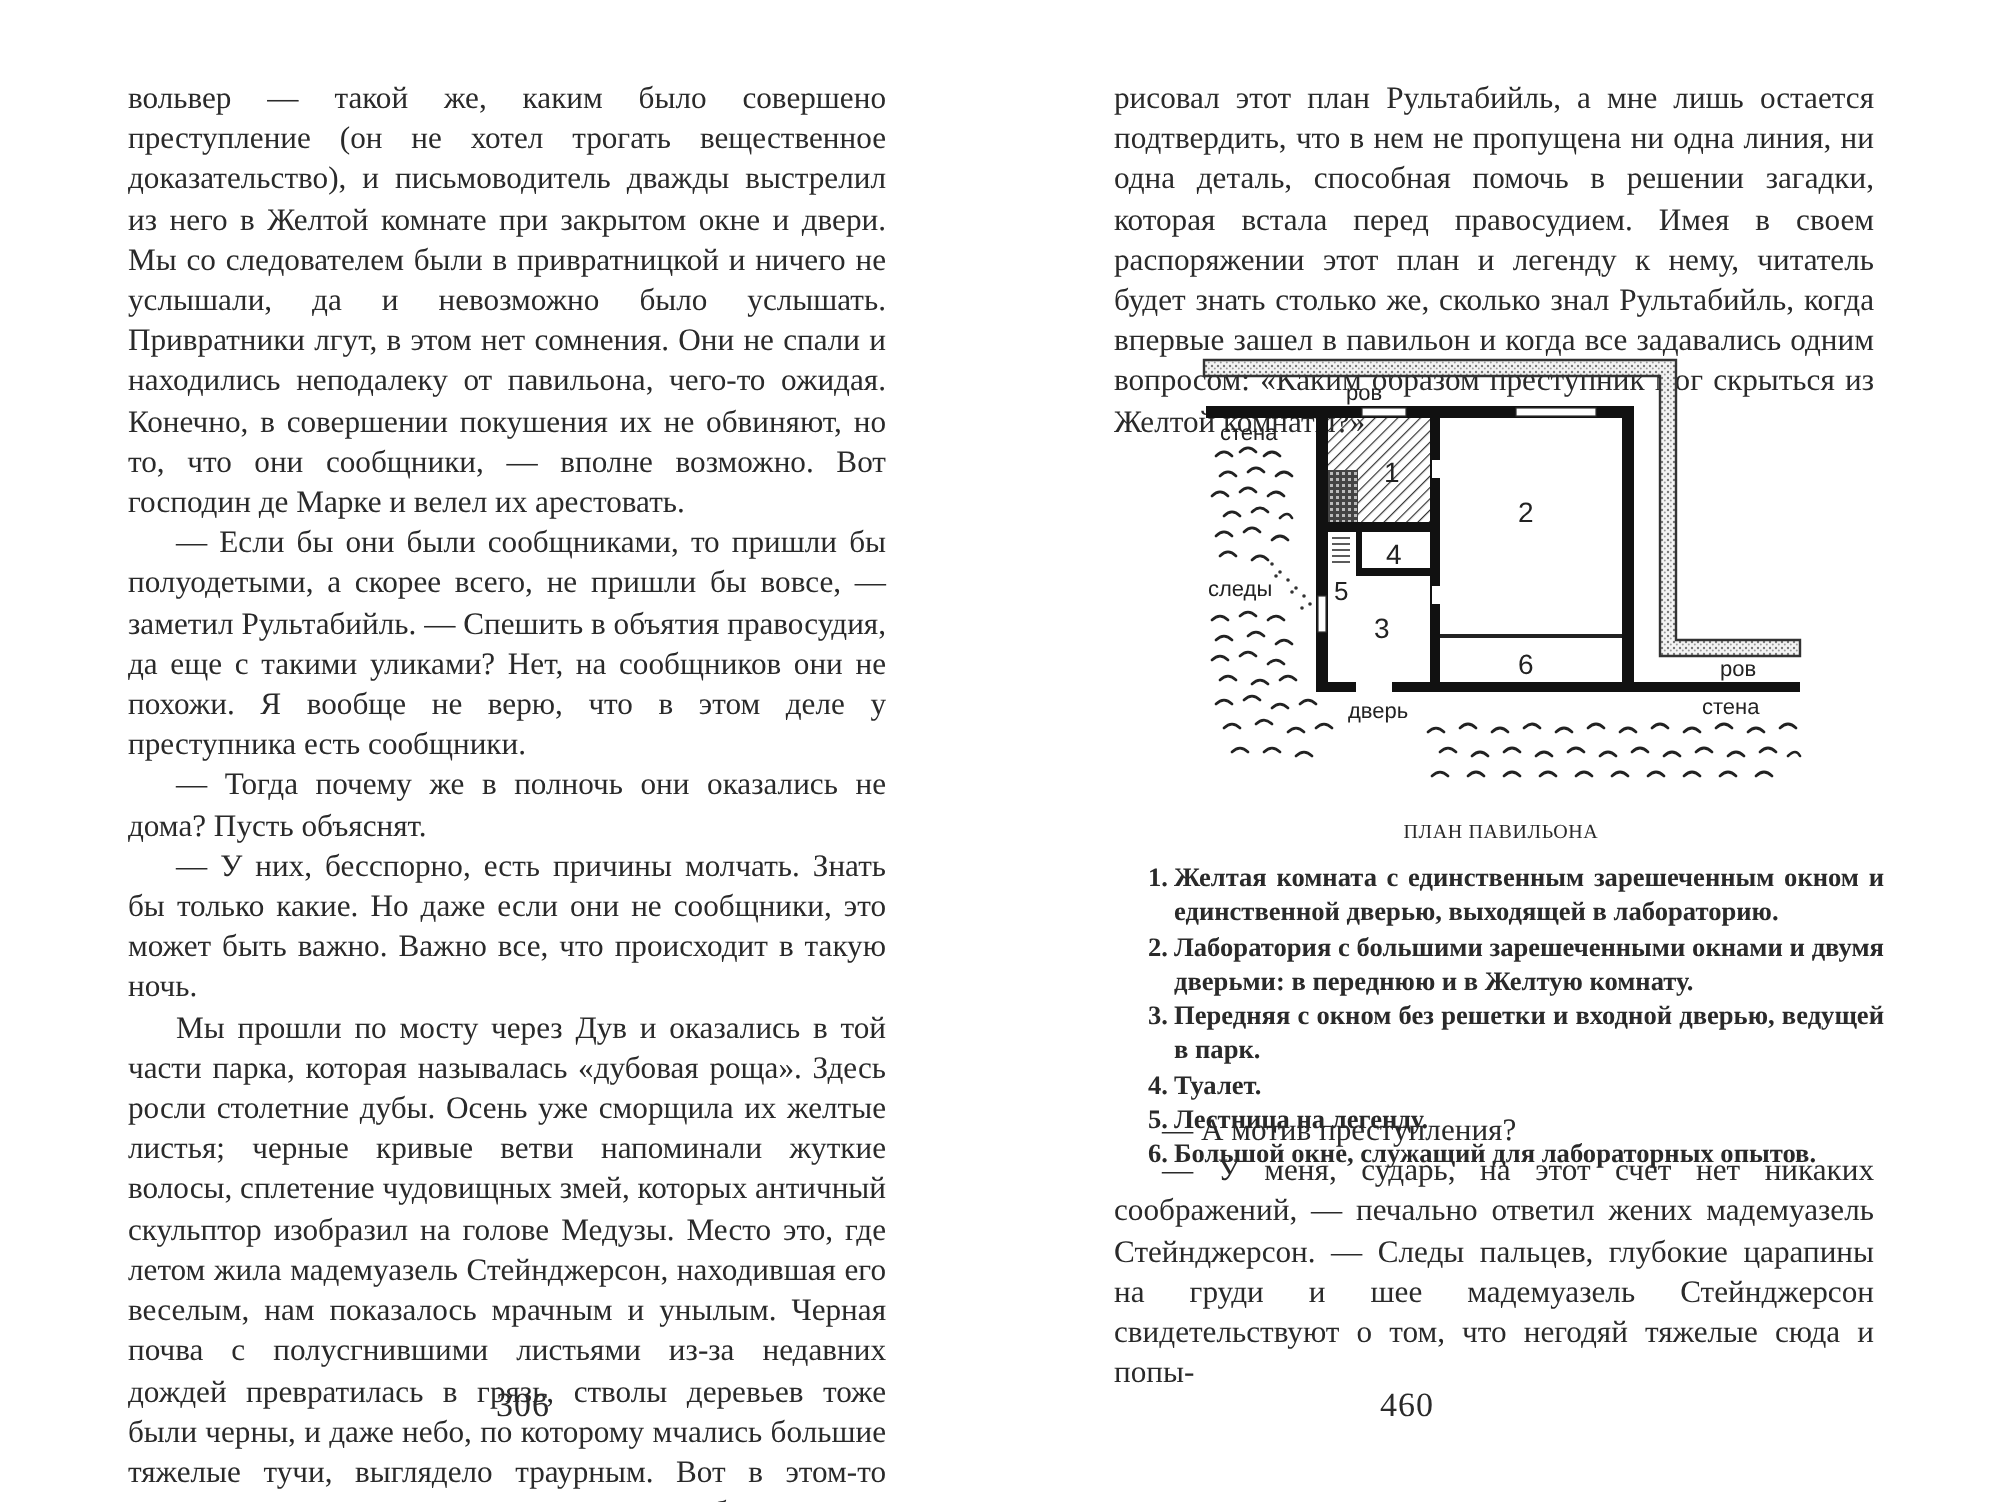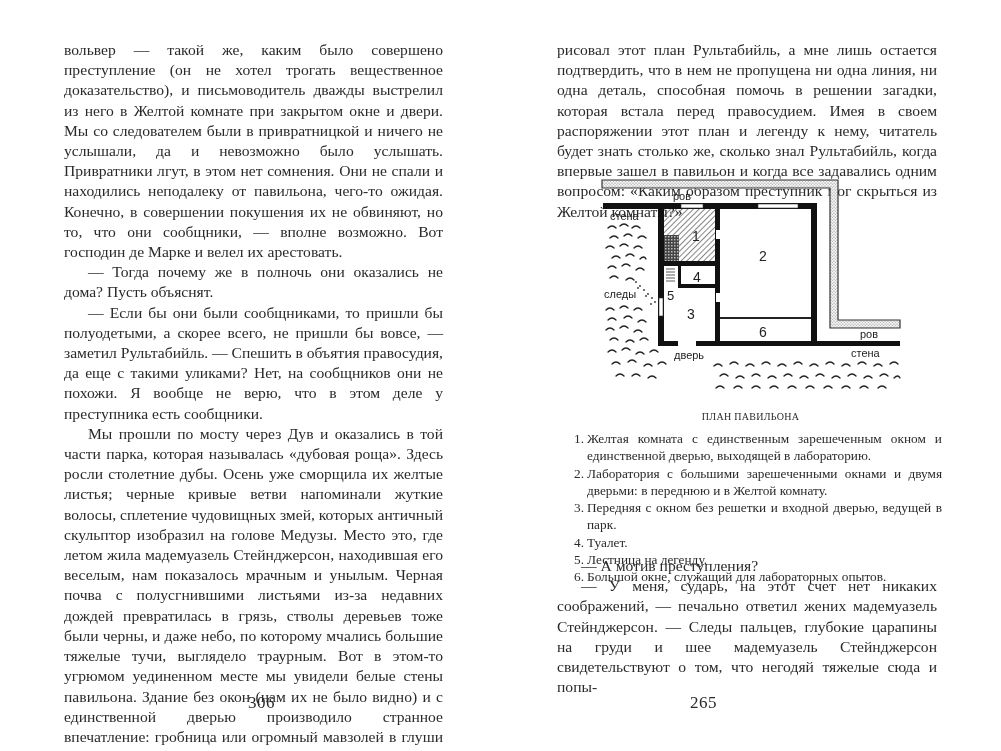--- a/index.html
+++ b/index.html
@@ -15,32 +15,33 @@
   .right .textblock.top { left:57px; top:40px; width:380px; }
   .right .textblock.bottom { left:57px; top:556px; width:380px; }
   .textblock p { margin:0; text-indent:0; }
   .textblock p.ind { text-indent:24px; }
   .pagenum { position:absolute; top:693px; font-size:17px; letter-spacing:0.5px; }
   .left .pagenum { left:248px;font-family:Liberation Serif, serif; }
   .right .pagenum { left:190px; }
   .diagram { position:absolute; left:96px; top:170px; width:405px; height:235px; }
   .caption { position:absolute; left:0; width:501px; top:411px; text-align:center; font-size:10px; letter-spacing:0.3px; }
   .legend { position:absolute; left:74px; top:430px; width:368px; font-size:13.3px; line-height:17.3px; list-style:none; margin:0; padding:0; }
-  .legend li { padding-left:13px; text-indent:-13px; text-align:justify; }
+  .legend li { padding-left:13px; text-indent:-13px; text-align:justify;font-weight:bold; }
   .legend .num { display:inline-block; width:13px; text-indent:0; }
   svg text { font-family: "Liberation Sans", "DejaVu Sans", sans-serif; fill:#222; }
 </style>
 </head>
 <body>
 
 <div class="page left">
   <div class="textblock">
     <p>вольвер — такой же, каким было совершено преступление (он не хотел трогать вещественное доказательство), и письмоводитель дважды выстрелил из него в Желтой комнате при закрытом окне и двери. Мы со следователем были в привратницкой и ничего не услышали, да и невозможно было услышать. Привратники лгут, в этом нет сомнения. Они не спали и находились неподалеку от павильона, чего-то ожидая. Конечно, в совершении покушения их не обвиняют, но то, что они сообщники, — вполне возможно. Вот господин де Марке и велел их арестовать.</p>
+    <p class="ind">— Если бы они были сообщниками, то пришли бы полуодетыми, а скорее всего, не пришли бы вовсе, — заметил Рультабийль. — Спешить в объятия правосудия, да еще с такими уликами? Нет, на сообщников они не похожи. Я вообще не верю, что в этом деле у преступника есть сообщники.</p>
     <p class="ind">— Тогда почему же в полночь они оказались не дома? Пусть объяснят.</p>
-    <p class="ind">— Если бы они были сообщниками, то пришли бы полуодетыми, а скорее всего, не пришли бы вовсе, — заметил Рультабийль. — Спешить в объятия правосудия, да еще с такими уликами? Нет, на сообщников они не похожи. Я вообще не верю, что в этом деле у преступника есть сообщники.</p>
+    <p class="ind">— У них, бесспорно, есть причины молчать. Знать бы только какие. Но даже если они не сообщники, это может быть важно. Важно все, что происходит в такую ночь.</p>
     <p class="ind">Мы прошли по мосту через Дув и оказались в той части парка, которая называлась «дубовая роща». Здесь росли столетние дубы. Осень уже сморщила их желтые листья; черные кривые ветви напоминали жуткие волосы, сплетение чудовищных змей, которых античный скульптор изобразил на голове Медузы. Место это, где летом жила мадемуазель Стейнджерсон, находившая его веселым, нам показалось мрачным и унылым. Черная почва с полусгнившими листьями из-за недавних дождей превратилась в грязь, стволы деревьев тоже были черны, и даже небо, по которому мчались большие тяжелые тучи, выглядело траурным. Вот в этом-то угрюмом уединенном месте мы увидели белые стены павильона. Здание без окон (нам их не было видно) и с единственной дверью производило странное впечатление: гробница или огромный мавзолей в глуши заброшенного леса. Когда мы приблизились к павильону, нам стало ясно, как он расположен: все его окна выходили на другую сторону — в поле. Единственная маленькая дверь выходила в парк; это было идеальное убежище, где господин и мадемуазель Стейнджерсон жили наедине со своими трудами и мечтаниями.</p>
 
   </div>
   <div class="pagenum">306</div>
 </div>
 
 <div class="page right">
   <div class="textblock top">
     <p>рисовал этот план Рультабийль, а мне лишь остается подтвердить, что в нем не пропущена ни одна линия, ни одна деталь, способная помочь в решении загадки, которая встала перед правосудием. Имея в своем распоряжении этот план и легенду к нему, читатель будет знать столько же, сколько знал Рультабийль, когда впервые зашел в павильон и когда все задавались одним вопросом: «Каким образом преступник мог скрыться из Желтой комнаты?»</p>
   </div>
@@ -130,25 +131,25 @@
       <circle cx="42" cy="118" r="0.9"></circle>
         <circle cx="50" cy="126" r="0.9"></circle>
         <circle cx="55" cy="134" r="0.9"></circle>
     </g>
   </svg>
 
   <div class="caption">ПЛАН ПАВИЛЬОНА</div>
 
   <ol class="legend">
     <li><span class="num">1.</span><span>Желтая комната с единственным зарешеченным окном и единственной дверью, выходящей в лабораторию.</span></li>
-    <li><span class="num">2.</span><span>Лаборатория с большими зарешеченными окнами и двумя дверьми: в переднюю и в Желтой комнату.</span></li>
+    <li><span class="num">2.</span><span>Лаборатория с большими зарешеченными окнами и двумя дверьми: в переднюю и в Желтую комнату.</span></li>
     <li><span class="num">3.</span><span>Передняя с окном без решетки и входной дверью, ведущей в парк.</span></li>
     <li><span class="num">4.</span><span>Туалет.</span></li>
     <li><span class="num">5.</span><span>Лестница на легенду.</span></li>
     <li><span class="num">6.</span><span>Большой окне, служащий для лабораторных опытов.</span></li>
   </ol>
 
   <div class="textblock bottom">
     <p class="ind">— А мотив преступления?</p>
     <p class="ind">— У меня, сударь, на этот счет нет никаких соображений, — печально ответил жених мадемуазель Стейнджерсон. — Следы пальцев, глубокие царапины на груди и шее мадемуазель Стейнджерсон свидетельствуют о том, что негодяй тяжелые сюда и попы-</p>
   </div>
-  <div class="pagenum">265</div>
+  <div class="pagenum">460</div>
 </div>
 
 </body></html>

